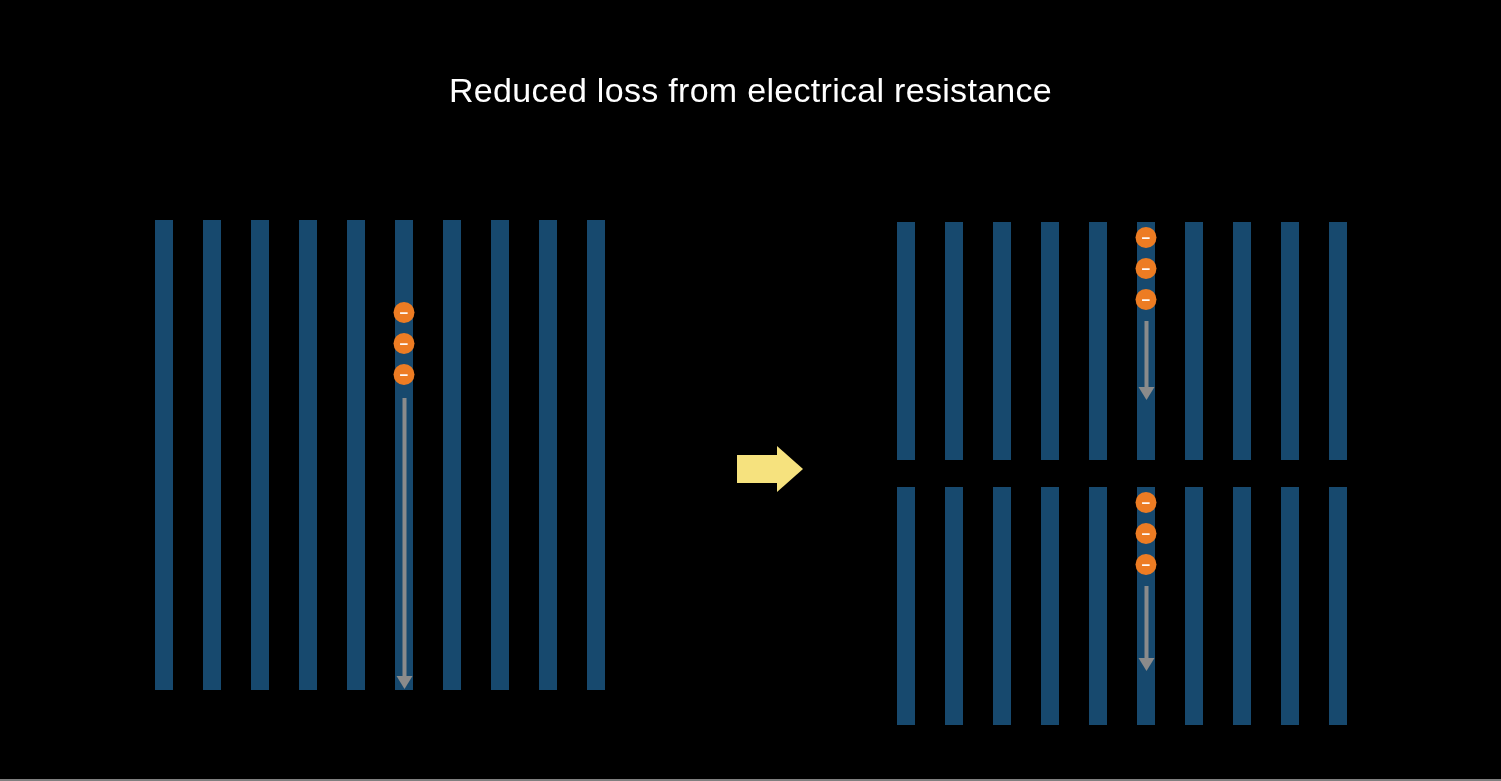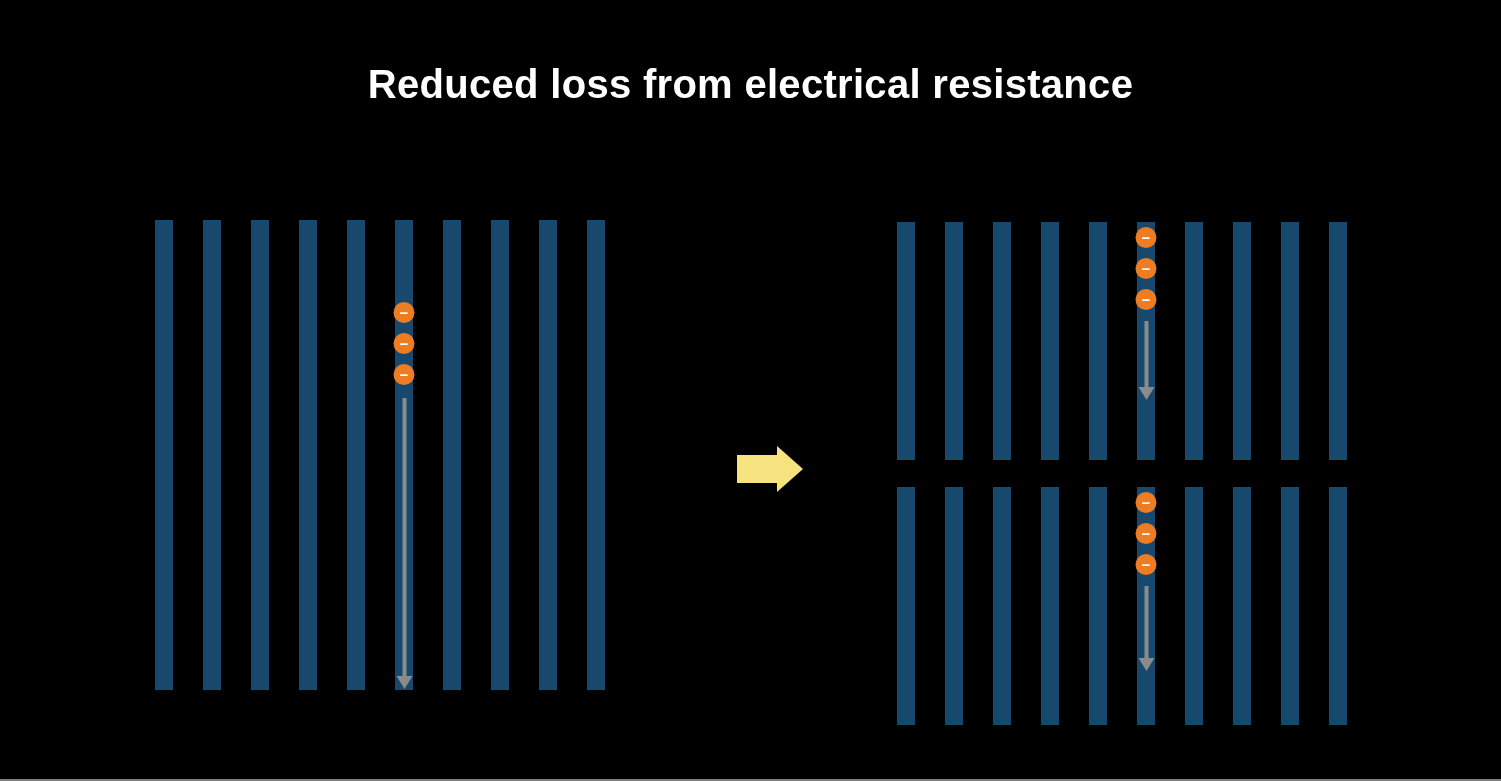--- a/index.html
+++ b/index.html
@@ -15,27 +15,27 @@
   * { box-sizing: border-box; margin: 0; padding: 0; }
   html, body { width: 1501px; height: 781px; }
   body {
     background: var(--background);
     position: relative;
     overflow: hidden;
     font-family: "Liberation Sans", sans-serif;
   }
   .title {
     position: absolute;
-    top: 62px;
+    top: 71px;
     left: 0;
     width: 100%;
     text-align: center;
     color: var(--title-text);
-    font-size: 40px;
-    font-weight: 700;
+    font-size: 34px;
+    font-weight: 400;
     letter-spacing: 0.3px;
   }
   .panel { position: absolute; }
   .panel-left { left: 155px; top: 220px; width: 450px; height: 470px; }
   .panel-right-top { left: 897px; top: 222px; width: 450px; height: 238px; }
   .panel-right-bottom { left: 897px; top: 487px; width: 450px; height: 238px; }
   .bars { display: flex; gap: 30px; height: 100%; }
   .bar { flex: 0 0 18px; width: 18px; height: 100%; background: var(--bar); }
   .electron-flow {
     position: absolute;

